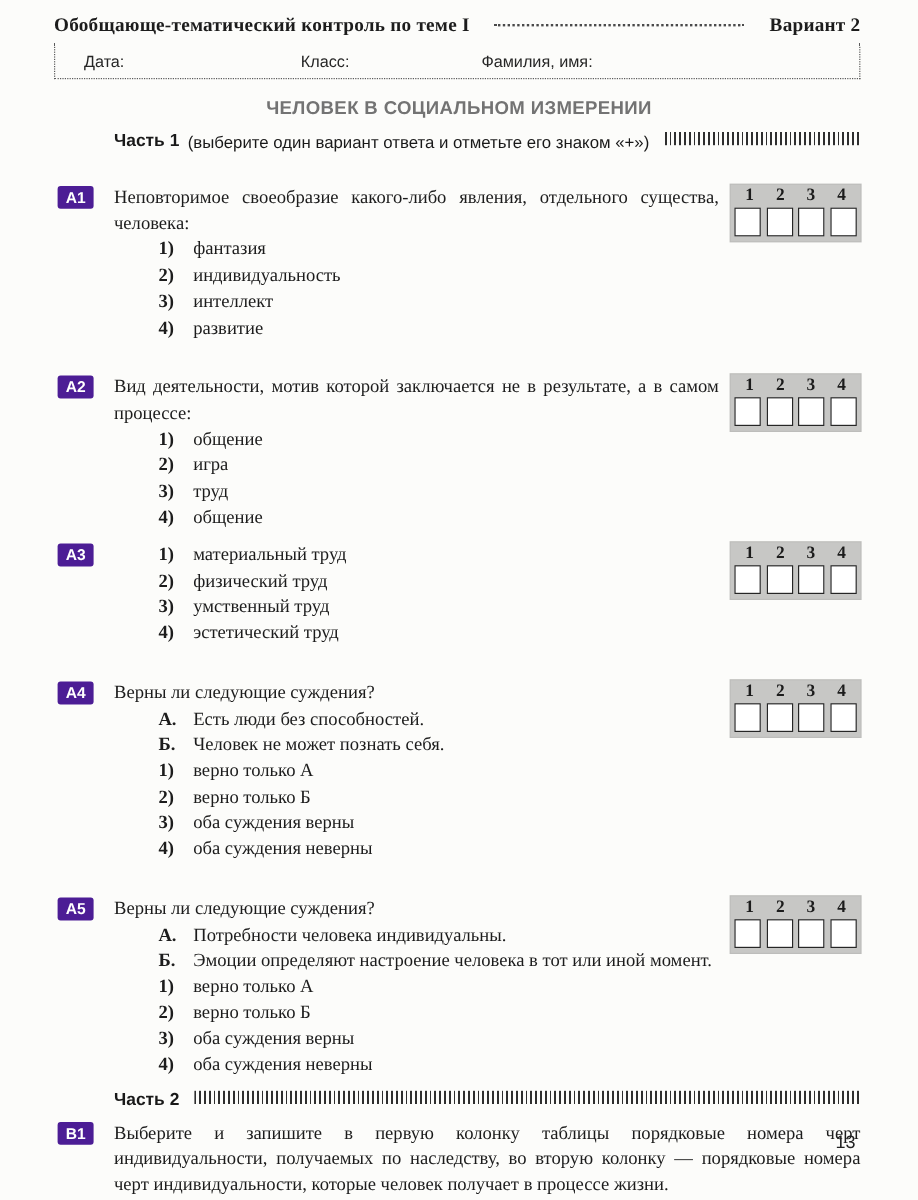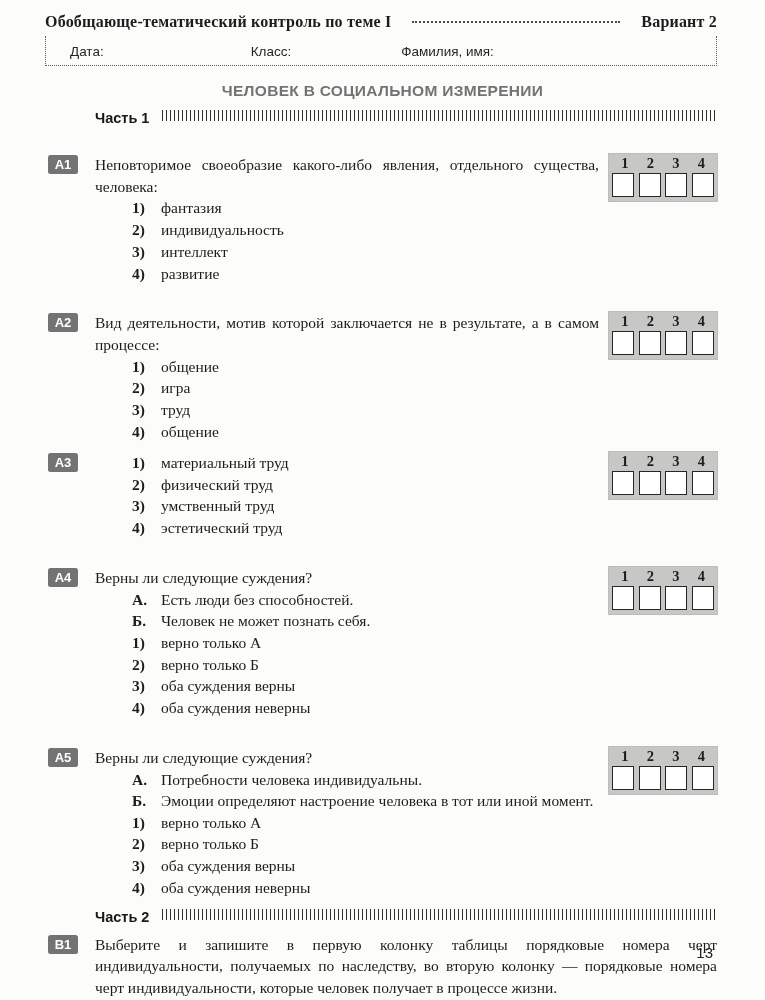--- a/index.html
+++ b/index.html
@@ -49,21 +49,21 @@
   .hatch {
     flex:1; height:11px; margin-left:6px;
     background:repeating-linear-gradient(90deg,#2e2e2e 0 1.5px,transparent 1.5px 4px);
   }
 
   
   .q { position:relative; margin:9px 48px 6px 48px; padding-left:47px; }
   .badge {
     position:absolute; left:0; top:1px;
     width:30px; height:19px; border-radius:2.5px;
-    background:#737373; color:#fff;
+    background:#4c1d95; color:#fff;
     font-family:"Liberation Sans", sans-serif; font-weight:bold; font-size:13px;
     display:flex; align-items:center; justify-content:center;
   }
   .stem { font-size:15.5px; line-height:21.6px; text-align:justify; }
   .stem.with-grid { margin-right:118px;margin-top:28px; }
   .stmt { display:flex; font-size:15.5px; line-height:21.6px; }
   .stmt .num, .opt .num {
     font-weight:bold; flex:0 0 66px; padding-left:37px; white-space:nowrap;
   }
   .opt { display:flex; font-size:15.5px; line-height:21.8px; }
@@ -106,20 +106,21 @@
       <span class="f-fill fill-2"></span>
       <span class="f-label">Фамилия, имя:</span>
       <span class="f-fill fill-3"></span>
     </div>
   </header>
 
   <h1 class="main-title">ЧЕЛОВЕК В СОЦИАЛЬНОМ ИЗМЕРЕНИИ</h1>
 
   <div class="part-row">
     <span class="part-label">Часть 1</span>
+    <span class="part-instr">(выберите один вариант ответа и отметьте его знаком «+»)</span>
     <span class="hatch"></span>
   </div>
 
   <section class="q">
     <span class="badge">А1</span>
     <div class="agrid">
       <div class="agrid-head">
         <span>1</span>
         <span>2</span>
         <span>3</span>

